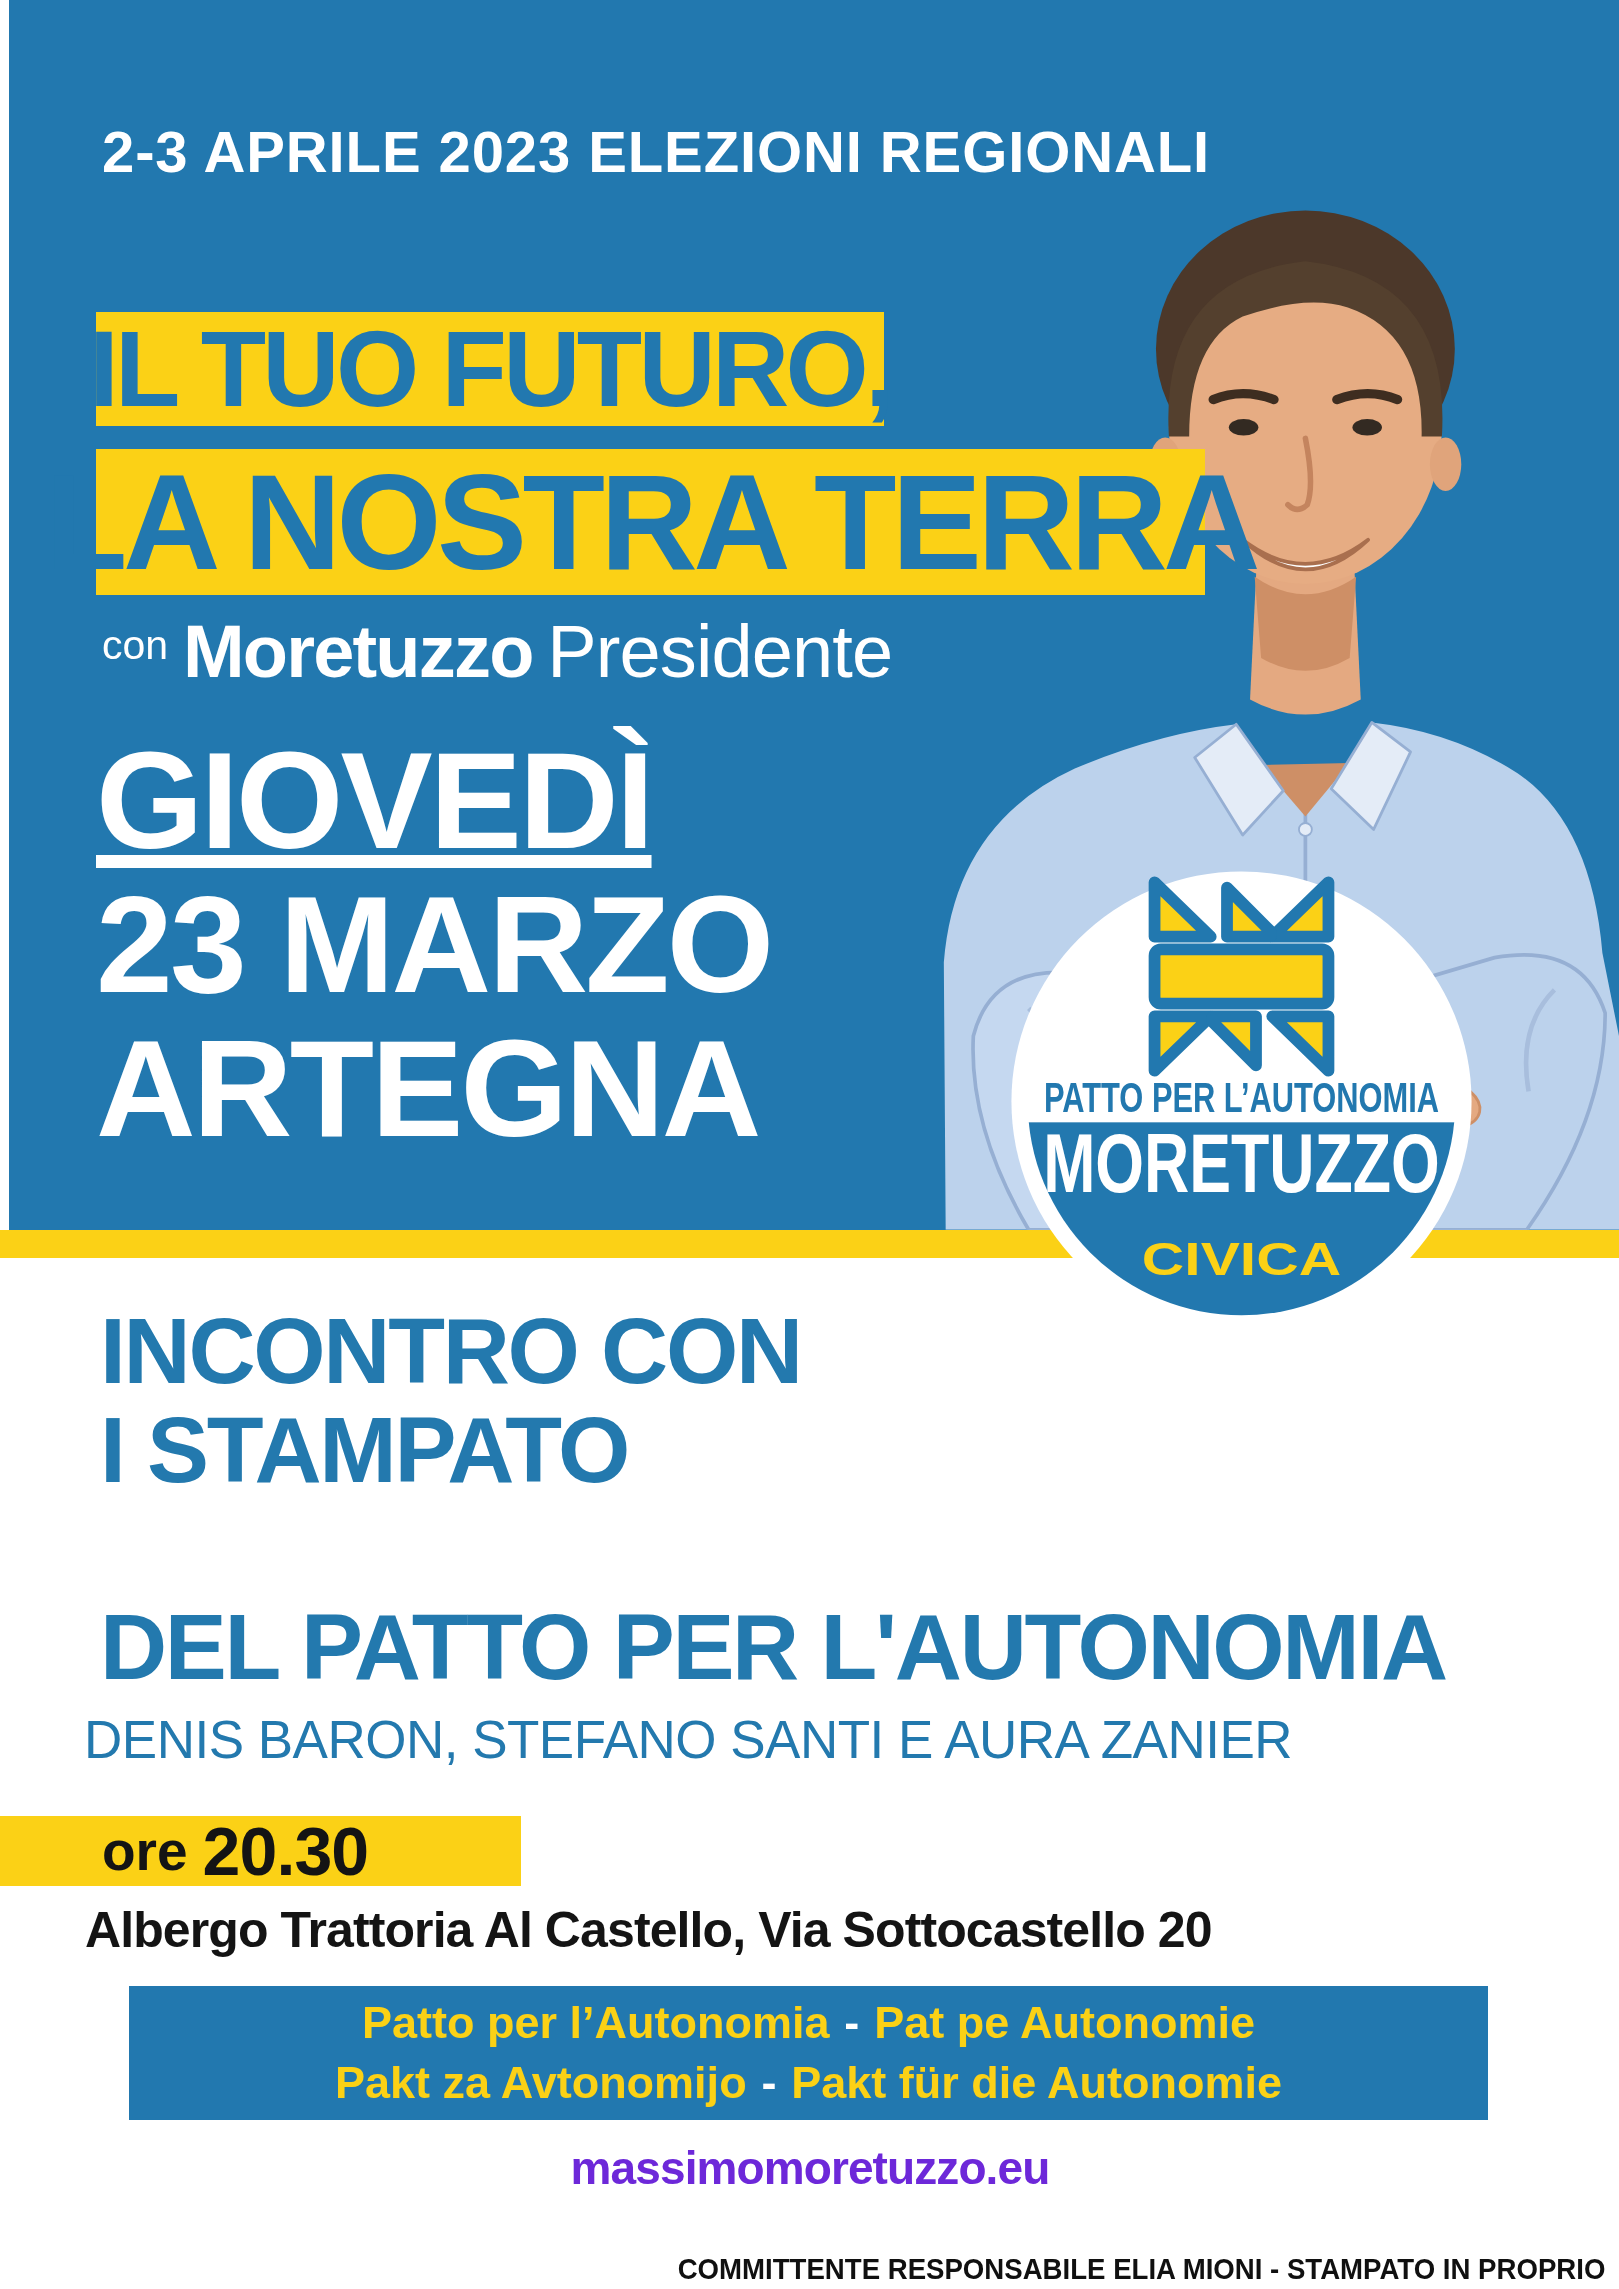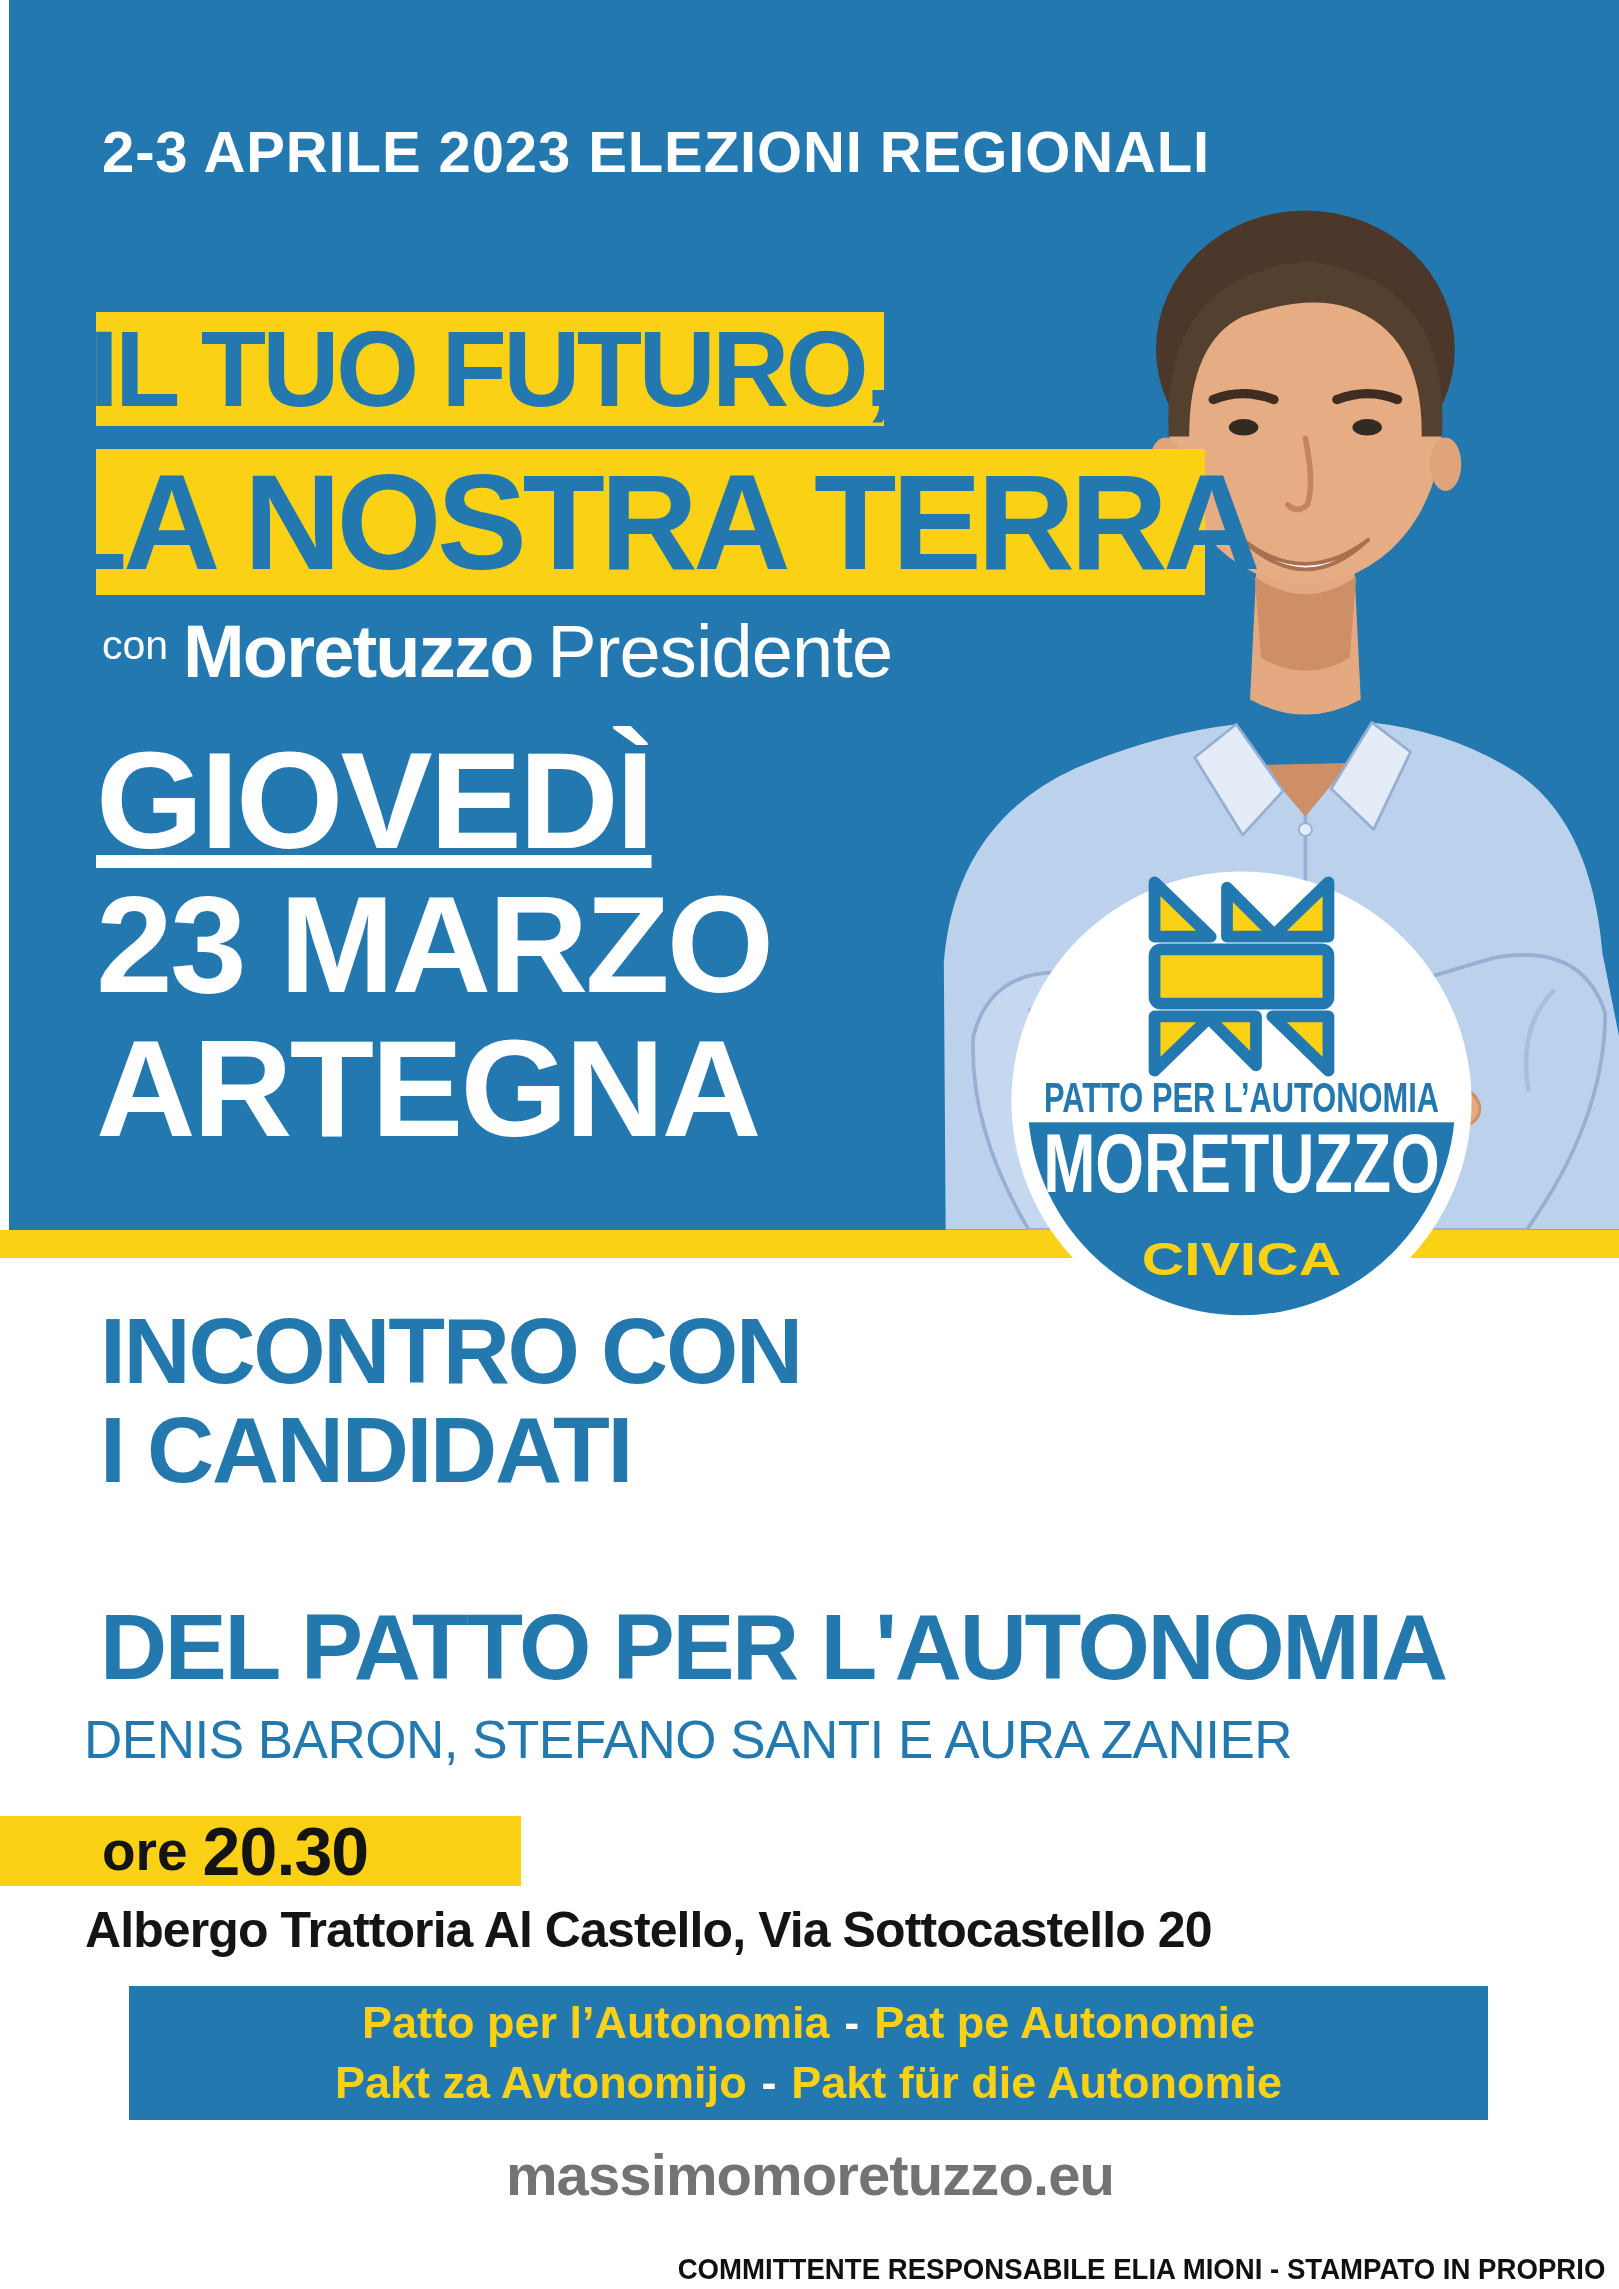--- a/index.html
+++ b/index.html
@@ -36,21 +36,21 @@
   .time-badge{left:0;top:1816px;width:521px;height:70px;background:#FBD116;display:flex;align-items:baseline;
     padding-left:102px;box-sizing:border-box;gap:15px;color:#141414;}
   .time-label{font-size:55px;font-weight:700;align-self:center;}
   .time-value{font-size:68px;font-weight:700;letter-spacing:-0.9px;align-self:center;}
   .venue{left:85px;top:1901px;font-size:50px;font-weight:700;color:#141414;letter-spacing:-0.9px;white-space:nowrap;}
   
   .lang-stripe{left:129px;top:1986px;width:1359px;height:134px;background:#2278AF;
     display:flex;flex-direction:column;justify-content:center;align-items:center;gap:7.4px;}
   .lang-line{font-size:45px;font-weight:700;color:#FBD116;display:flex;gap:14.8px;white-space:nowrap;}
   .lang-sep{color:#ffffff;}
-  .website{left:0;top:2141px;width:1620px;text-align:center;font-size:58px;font-weight:700;color:#737373;letter-spacing:-0.9px;}
+  .website{left:0;top:2141px;width:1620px;text-align:center;font-size:46px;font-weight:700;color:#6d28d9;letter-spacing:-0.9px;}
   .disclaimer{right:14.8px;top:2252px;font-size:30px;font-weight:700;color:#101010;transform:scaleX(0.92);transform-origin:right center;white-space:nowrap;}
   svg text{font-family:"Liberation Sans", sans-serif;}
 </style>
 </head>
 <body>
 
 <div class="poster">
 
   <div class="abs blue-top">
 
@@ -144,21 +144,21 @@
       <path d="M -16 -44 L -16 -98 L 32 -50 L 32 -44 Z"></path>
       <path d="M 16 44 L 16 98 L -32 50 L -32 44 Z"></path>
       <rect x="-96" y="-30" width="192" height="60" rx="7"></rect>
     </g>
     <text x="260" y="272" font-size="46" font-weight="bold" fill="#2278AF" text-anchor="middle" textLength="436" lengthAdjust="spacingAndGlyphs">PATTO PER L’AUTONOMIA</text>
     <text x="260" y="360" font-size="92" font-weight="bold" fill="#FFFFFF" text-anchor="middle" textLength="438" lengthAdjust="spacingAndGlyphs">MORETUZZO</text>
     <text x="260" y="452" font-size="52" font-weight="bold" fill="#FBD116" text-anchor="middle" textLength="220" lengthAdjust="spacingAndGlyphs">CIVICA</text>
   </svg>
 
   <div class="abs mh mh1">INCONTRO CON</div>
-  <div class="abs mh mh2">I CANDIDATI</div>
+  <div class="abs mh mh2">I STAMPATO</div>
   <div class="abs mh mh4">DEL PATTO PER L'AUTONOMIA</div>
 
   <div class="abs cands-line">DENIS BARON, STEFANO SANTI E AURA ZANIER</div>
 
   <div class="abs time-badge">
     <span class="time-label">ore</span>
     <span class="time-value">20.30</span>
   </div>
 
   <div class="abs venue">Albergo Trattoria Al Castello, Via Sottocastello 20</div>

